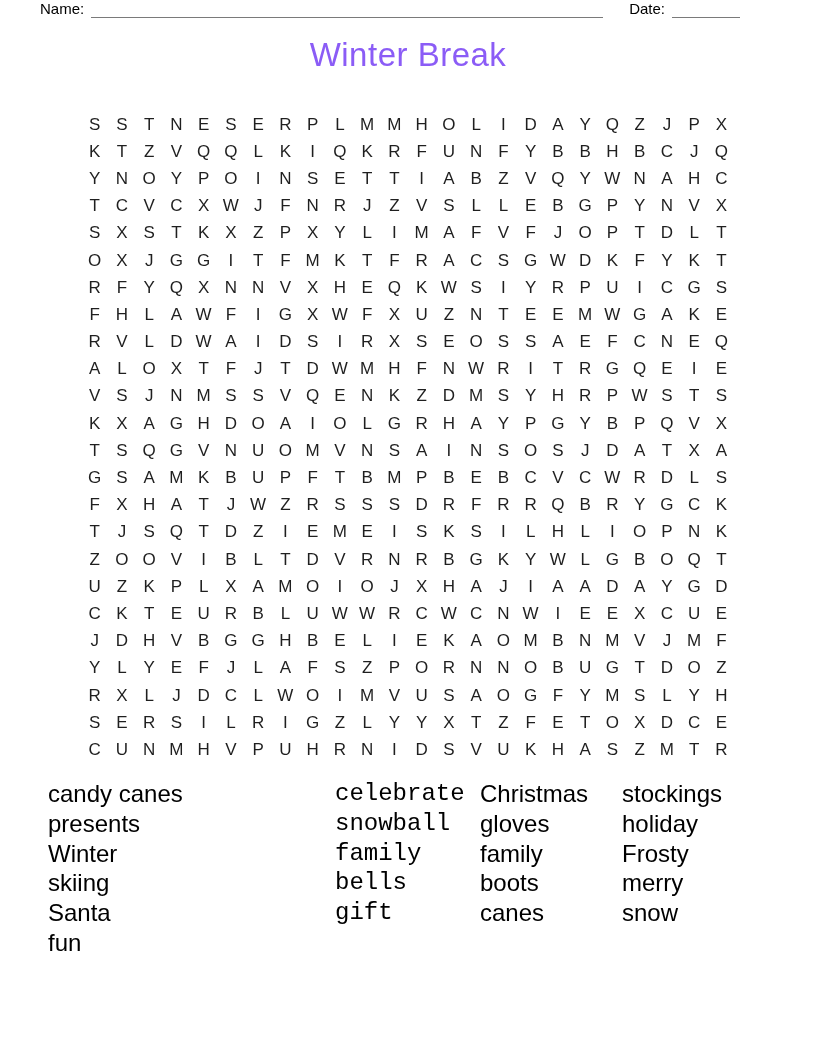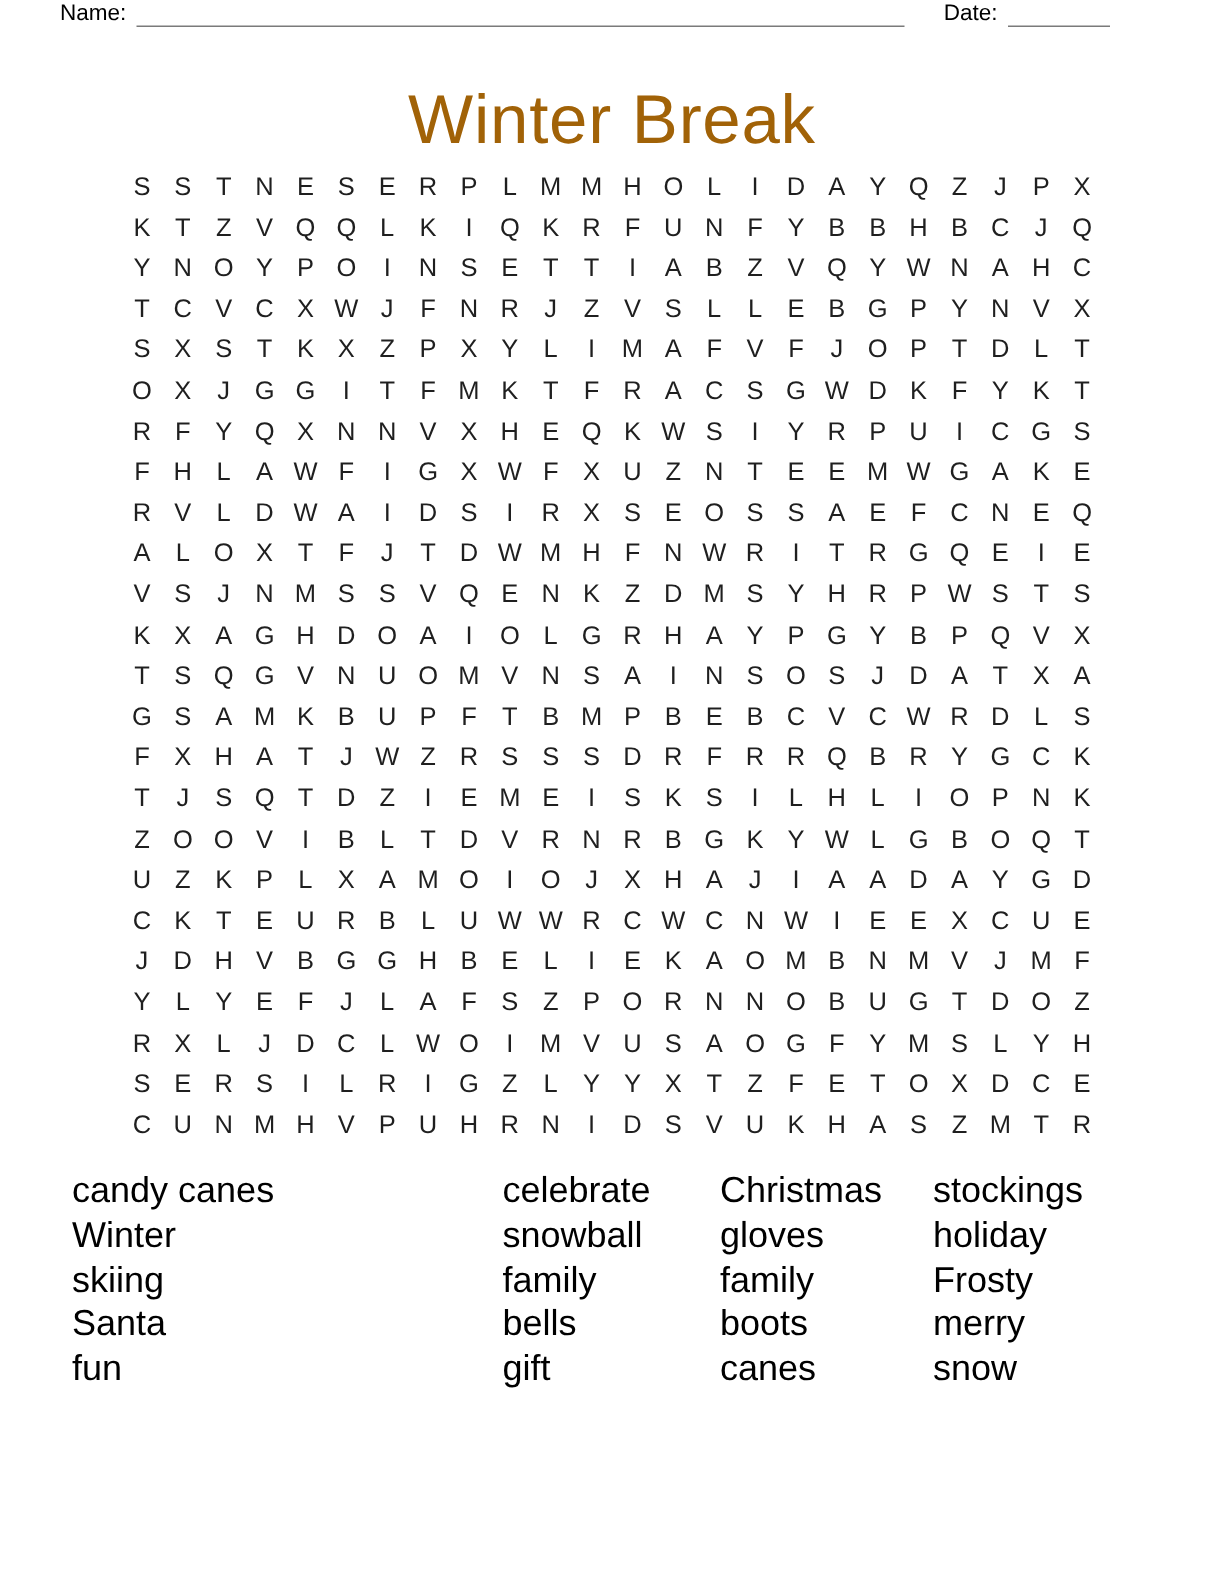--- a/index.html
+++ b/index.html
@@ -40,25 +40,24 @@
     margin-left: 7px;
   }
 
   
   .title {
     position: absolute;
     top: 36px;
     left: 0;
     width: 100%;
     text-align: center;
-    font-size: 46px;
+    font-size: 33px;
     font-weight: 400;
     letter-spacing: 0.5px;
-    color: #a16207;
-    margin-top: 16px;
+    color: #8b5cf6;
   }
 
   
   .grid-wrap {
     position: absolute;
     top: 111px;
     left: 81px;
     width: 654px;
   }
   .grid-row { display: flex; height: 27.2px; }
@@ -79,21 +78,21 @@
     top: 779px;
     left: 0;
     width: 816px;
     height: 200px;
     font-size: 24px;
     color: #000000;
   }
   .word-col { position: absolute; top: 0; }
   .word-col-1 { left: 48px; }
   .word-col-2 { left: 192px; }
-  .word-col-3 { left: 335px; }
+  .word-col-3 { left: 335px; font-family: Liberation Mono, monospace; }
   .word-col-4 { left: 480px; }
   .word-col-5 { left: 622px; }
   .word { line-height: 29.8px; white-space: nowrap; }
 </style>
 </head>
 <body>
 
 <div class="header-row">
   <span class="hdr-label">Name:</span>
   <span class="fill-line"></span>
@@ -726,20 +725,21 @@
       <span class="grid-cell">Z</span>
       <span class="grid-cell">M</span>
       <span class="grid-cell">T</span>
       <span class="grid-cell">R</span>
     </div>
   </div>
 
 <div class="word-list">
     <div class="word-col word-col-1">
       <div class="word">candy canes</div>
+      <div class="word">presents</div>
       <div class="word">Winter</div>
       <div class="word">skiing</div>
       <div class="word">Santa</div>
       <div class="word">fun</div>
     </div>
     <div class="word-col word-col-3">
       <div class="word">celebrate</div>
       <div class="word">snowball</div>
       <div class="word">family</div>
       <div class="word">bells</div>

